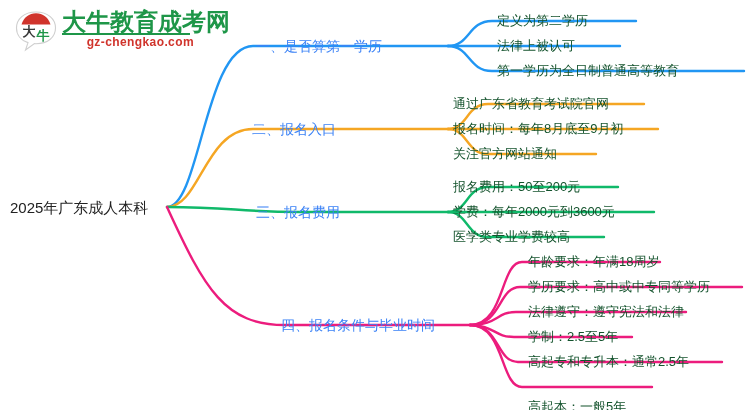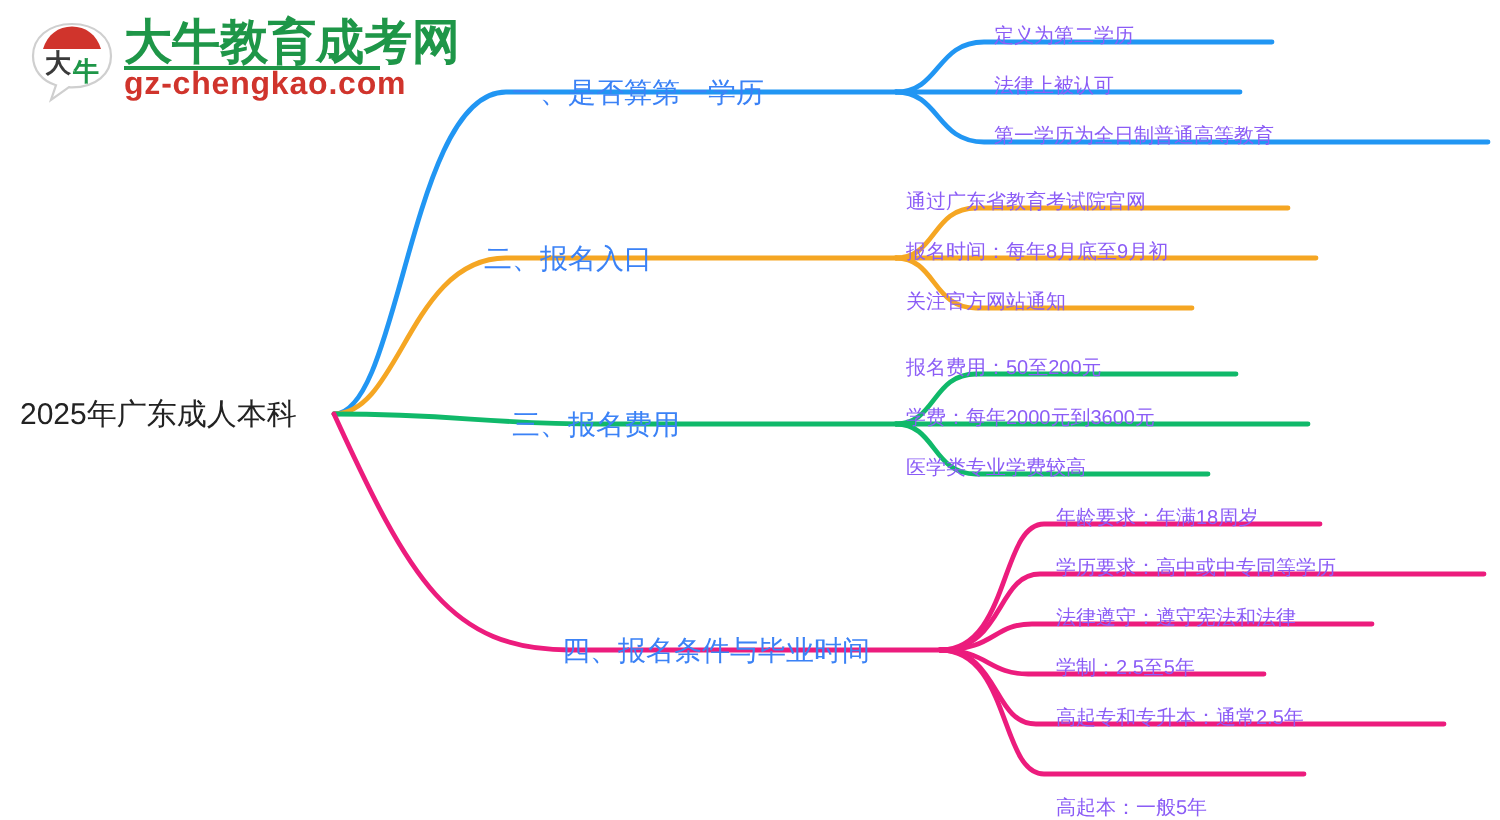--- a/index.html
+++ b/index.html
@@ -53,21 +53,21 @@
     line-height: 21px;
     white-space: nowrap;
   }
   .logo-rule {
     height: 2px;
     background: #1e9648;
     width: 128px;
     margin: 1px 0 1px 0;
   }
   .logo-en {
-    font-size: 16px;
+    font-size: 12px;
     font-weight: bold;
     color: #d0342c;
     letter-spacing: 0.4px;
     line-height: 13px;
     white-space: nowrap;
     text-align: right;
   }
 
   
   .node {
@@ -78,22 +78,22 @@
   }
   .root-node {
     font-size: 15px;
     color: #222222;
   }
   .branch-node {
     font-size: 14px;
     color: #3b82f6;
   }
   .leaf-node {
-    font-size: 10px;
-    color: #8b5cf6;
+    font-size: 13px;
+    color: #14532d;
   }
 </style>
 </head>
 <body>
 
 <div id="canvas">
 
   <svg id="wires" viewBox="0 0 750 410" xmlns="http://www.w3.org/2000/svg">
     <g fill="none" stroke-width="2.4" stroke-linecap="round">
 
@@ -139,21 +139,21 @@
     </div>
   </div>
 
   <div class="node root-node" style="left:10px; top:200px;">2025年广东成人本科</div>
 
   <div class="node branch-node" style="left:256px; top:39px;">一、是否算第一学历</div>
   <div class="node leaf-node" style="left:497px; top:14px;">定义为第二学历</div>
   <div class="node leaf-node" style="left:497px; top:39px;">法律上被认可</div>
   <div class="node leaf-node" style="left:497px; top:64px;">第一学历为全日制普通高等教育</div>
 
-  <div class="node branch-node" style="left:242px; top:122px;">二、报名入口</div>
+  <div class="node branch-node" style="left:252px; top:122px;">二、报名入口</div>
   <div class="node leaf-node" style="left:453px; top:97px;">通过广东省教育考试院官网</div>
   <div class="node leaf-node" style="left:453px; top:122px;">报名时间：每年8月底至9月初</div>
   <div class="node leaf-node" style="left:453px; top:147px;">关注官方网站通知</div>
 
   <div class="node branch-node" style="left:256px; top:205px;">三、报名费用</div>
   <div class="node leaf-node" style="left:453px; top:180px;">报名费用：50至200元</div>
   <div class="node leaf-node" style="left:453px; top:205px;">学费：每年2000元到3600元</div>
   <div class="node leaf-node" style="left:453px; top:230px;">医学类专业学费较高</div>
 
   <div class="node branch-node" style="left:281px; top:318px;">四、报名条件与毕业时间</div>

